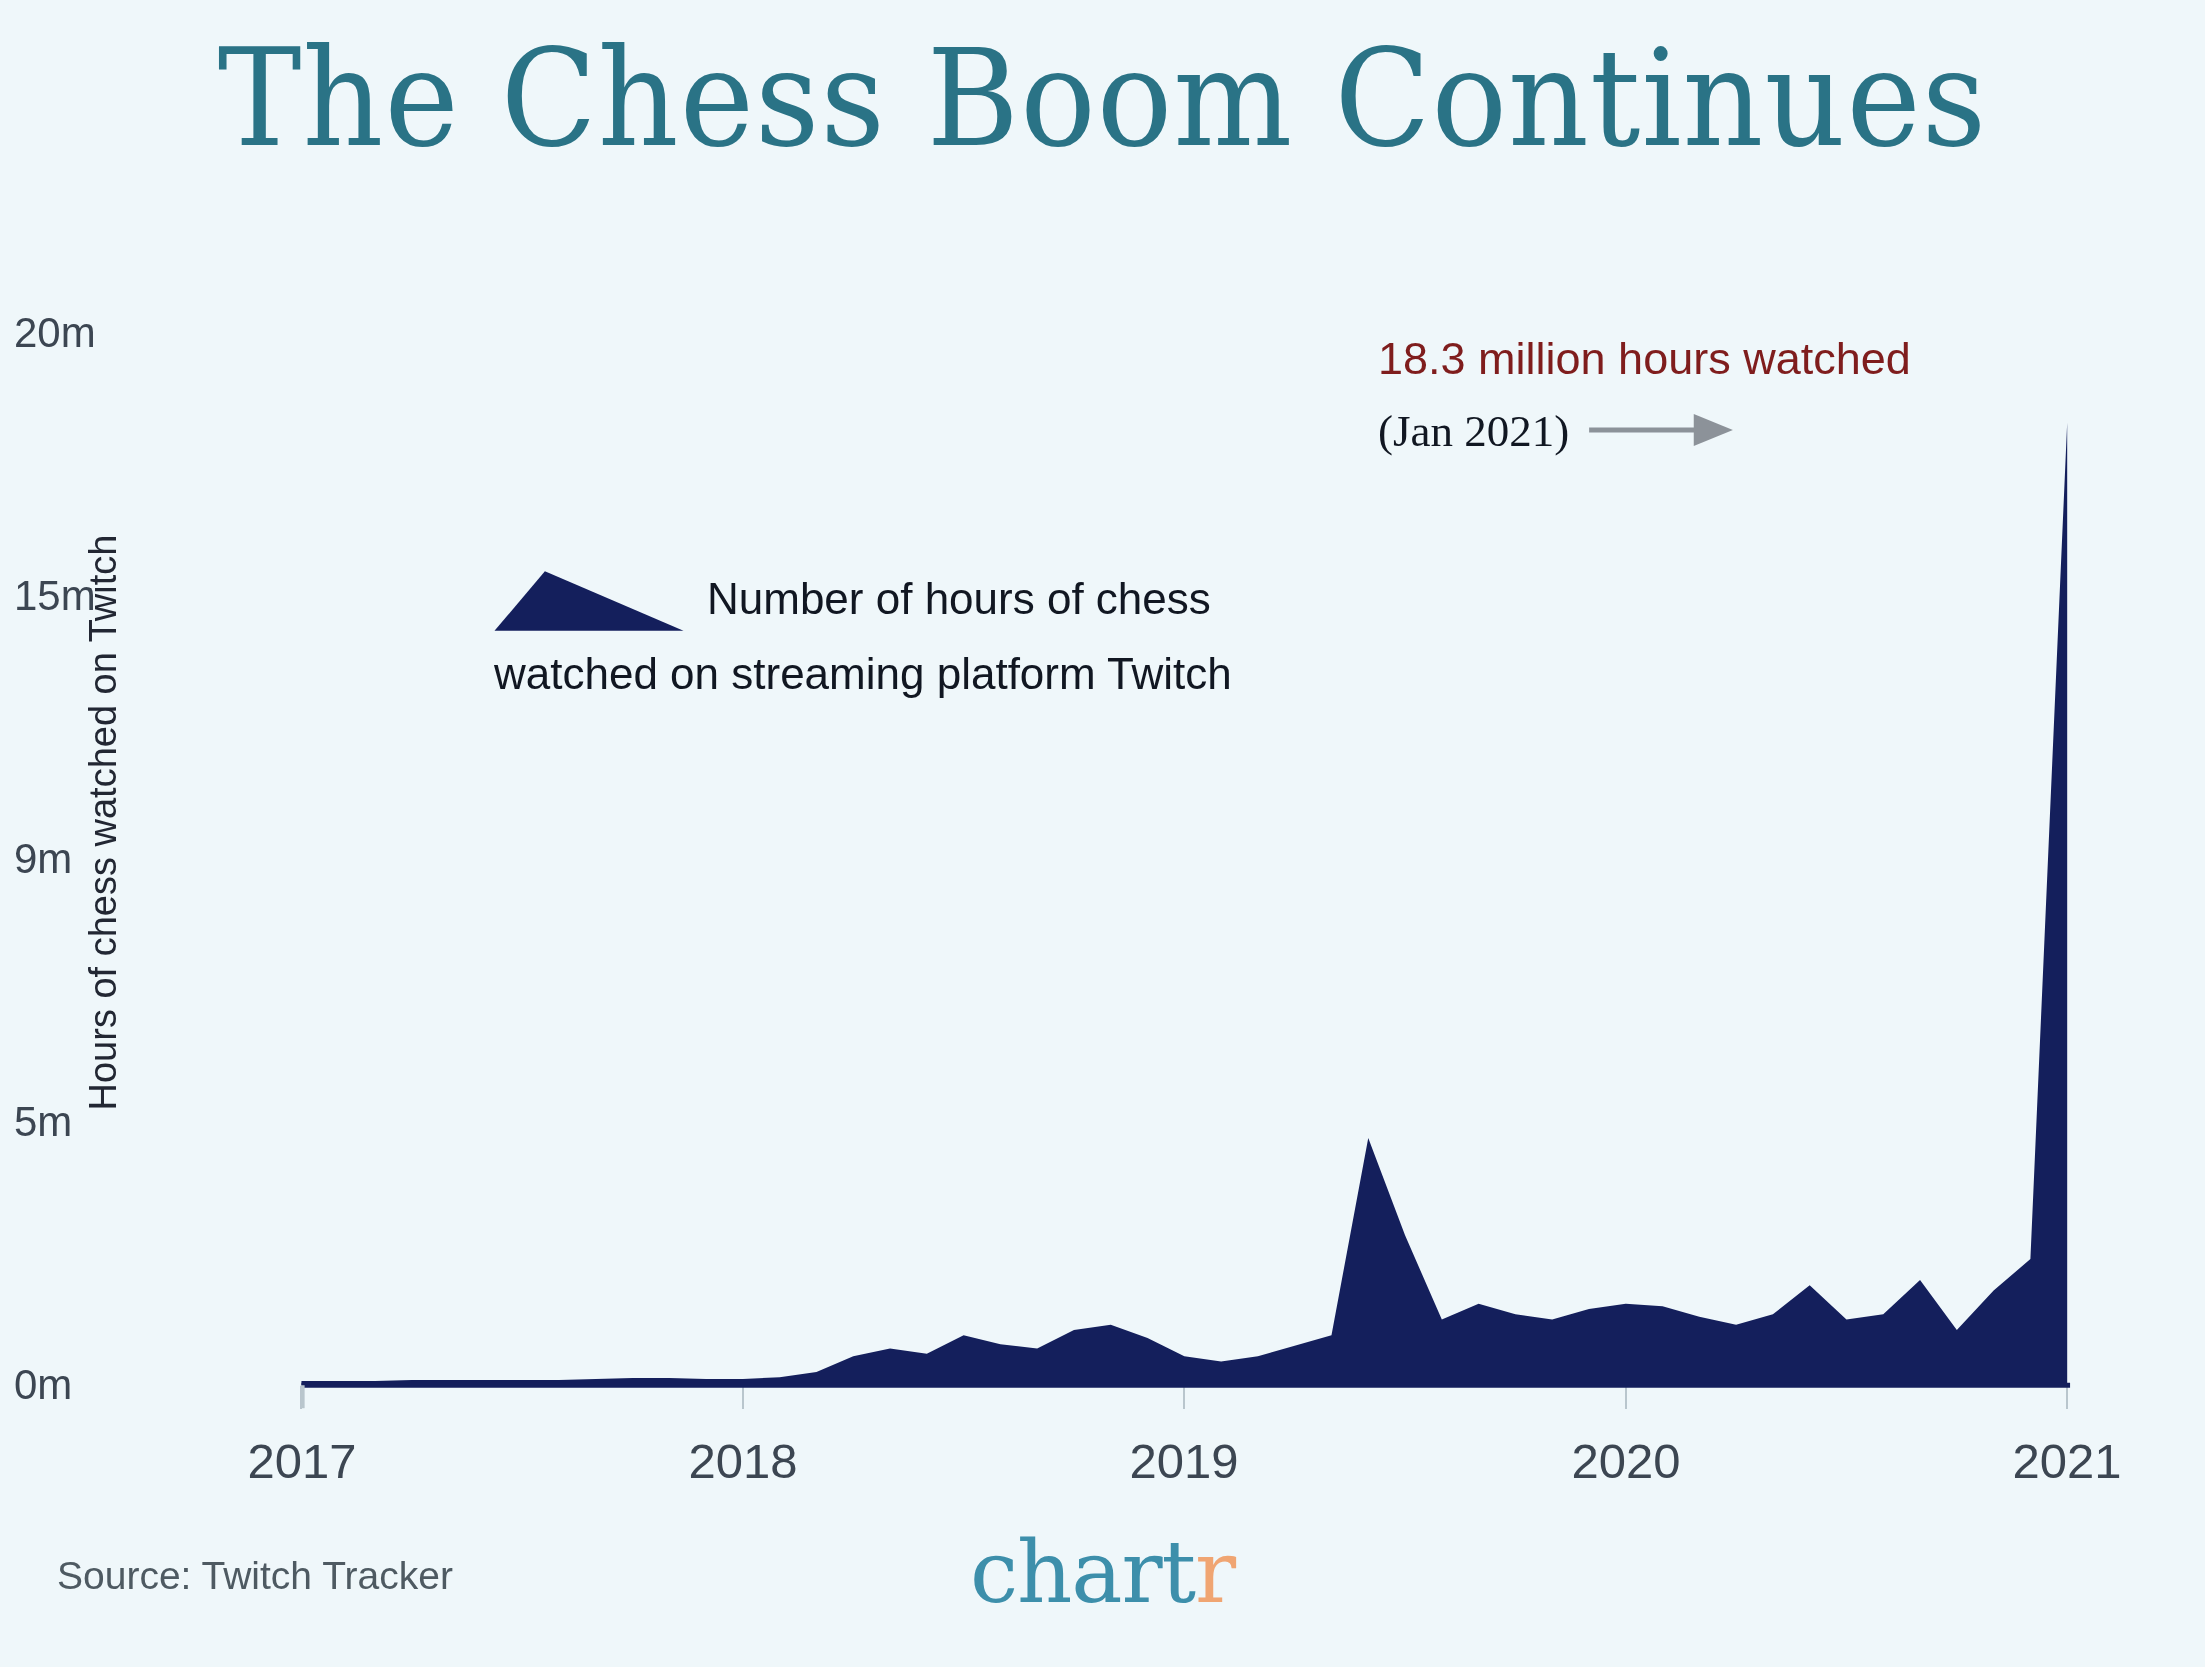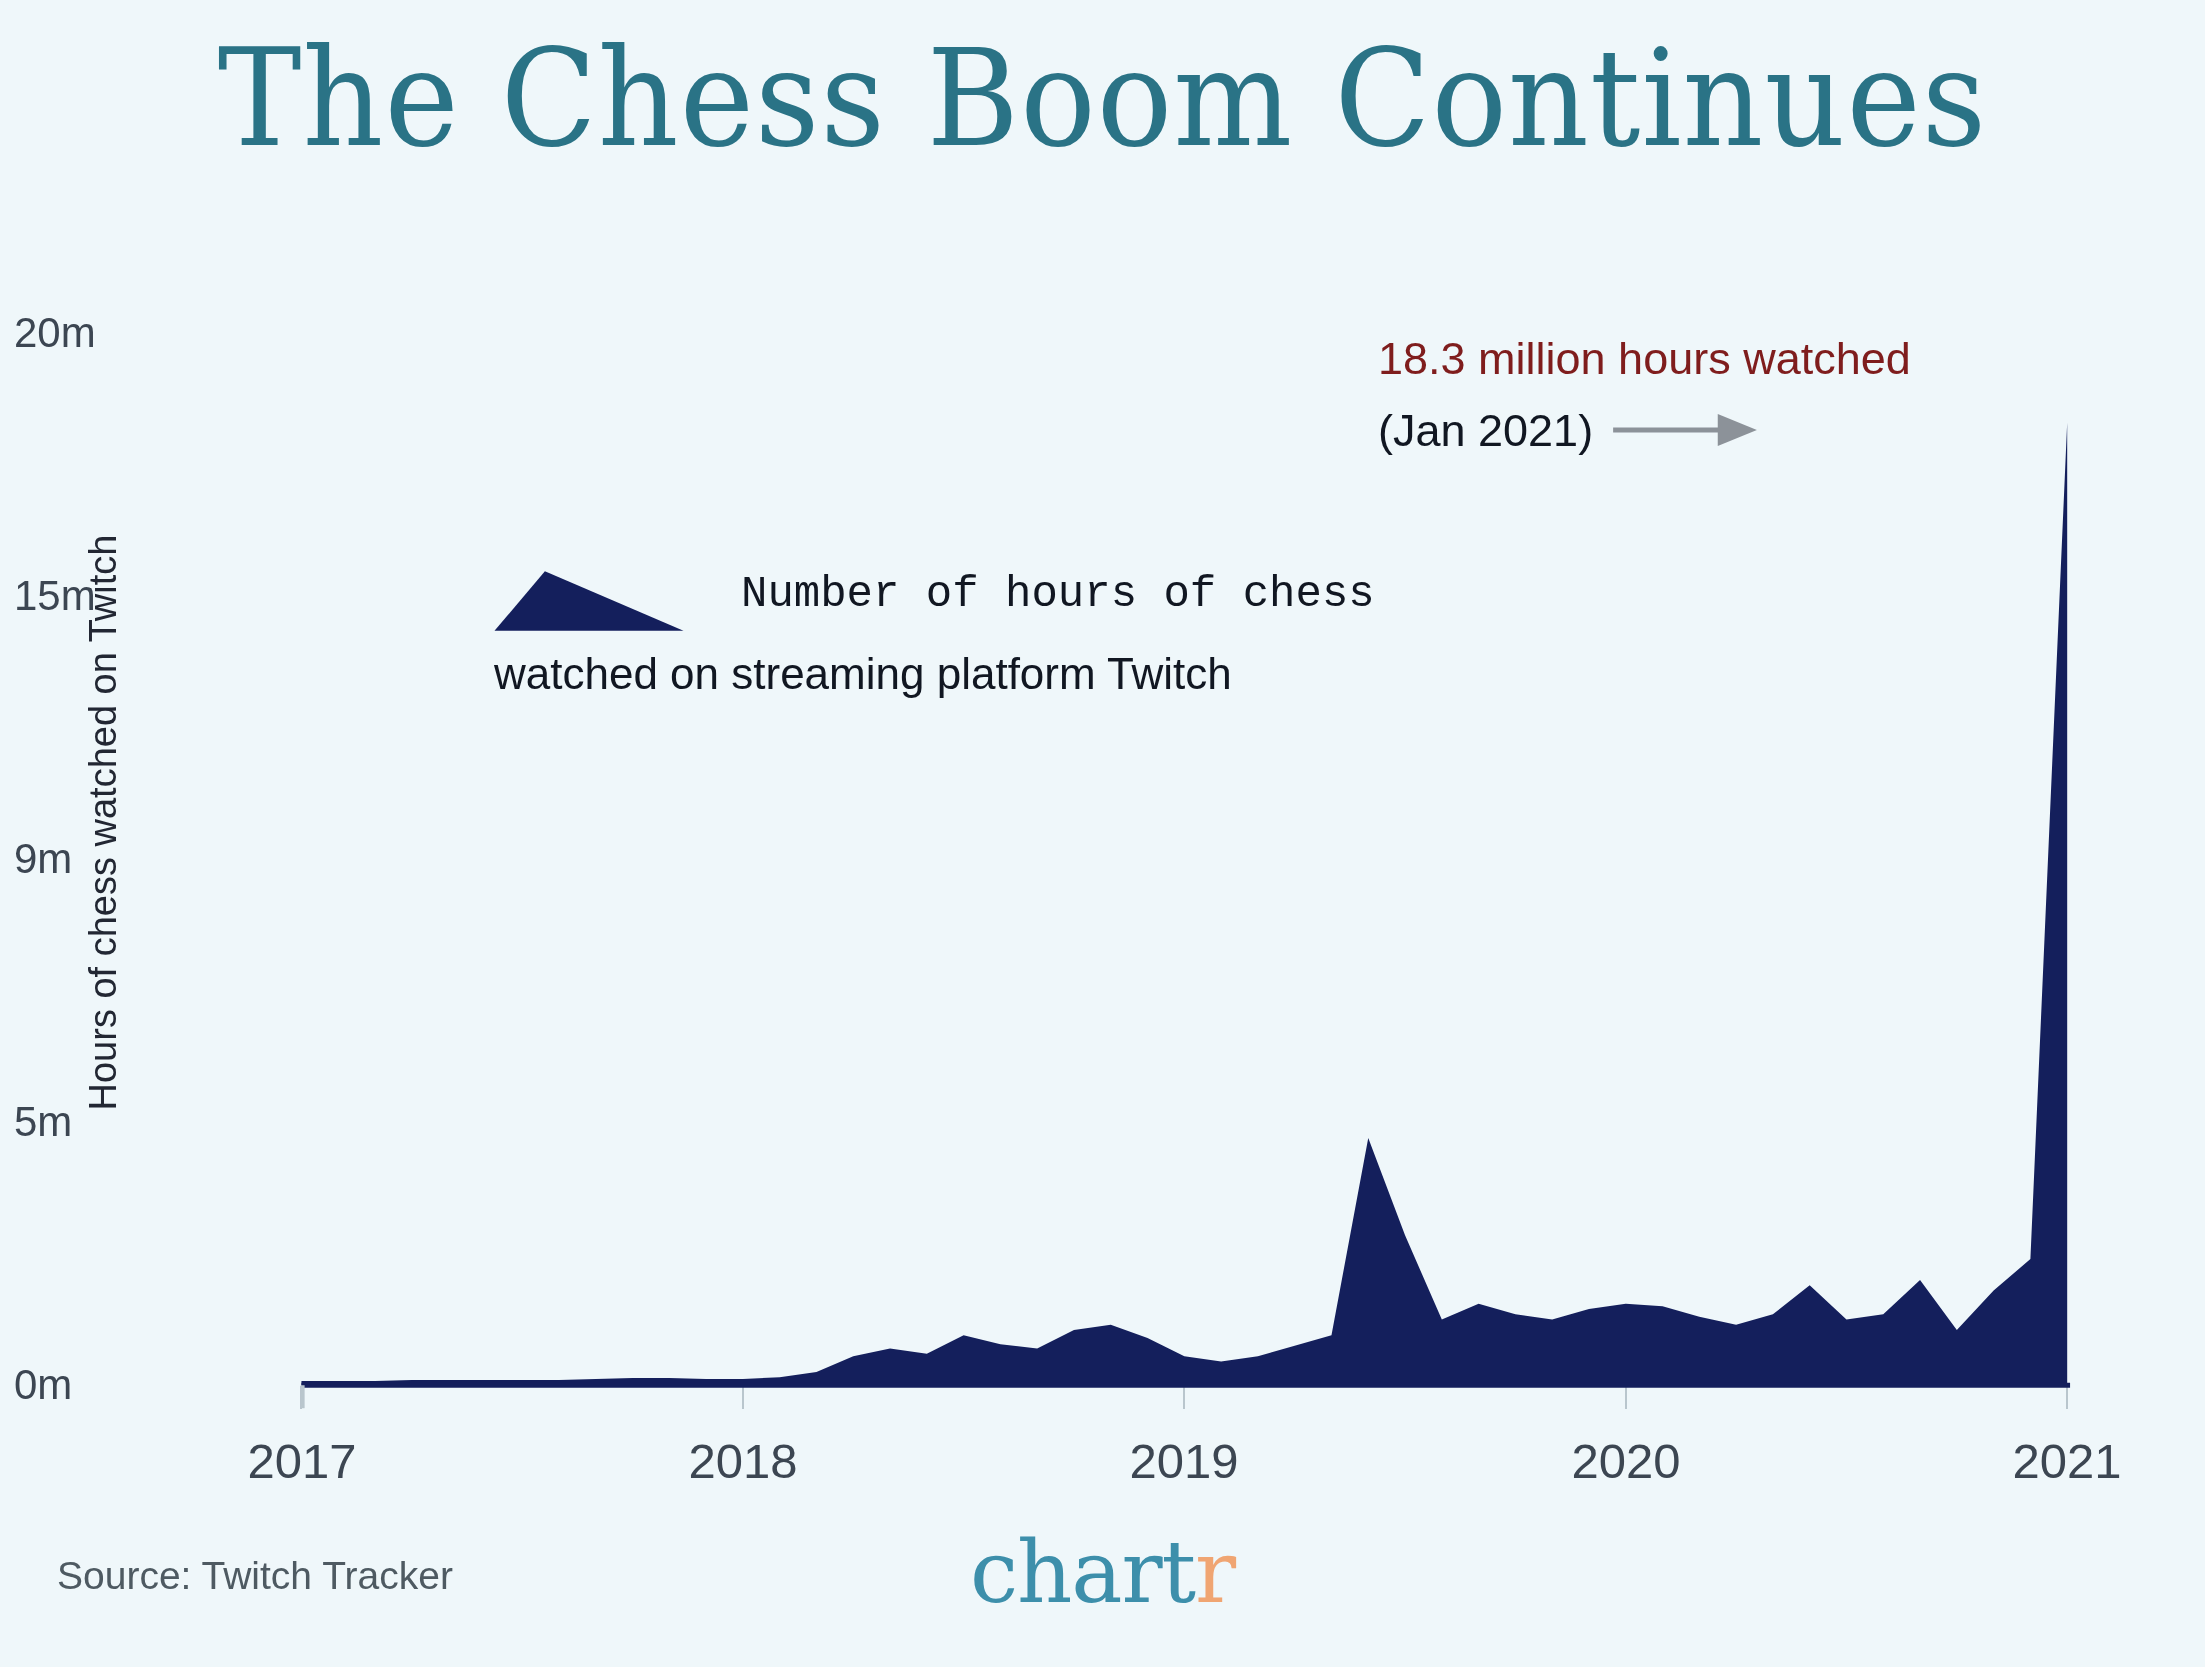--- a/index.html
+++ b/index.html
@@ -89,23 +89,22 @@
 
   
   #legend {
     position: absolute;
     left: 494px;
     top: 569px;
     width: 873px;
   }
   #legend-row {
     display: flex;
-    align-items: flex-start;
-    gap: 57px;
-    font-family: Liberation Mono, monospace;
+    align-items: center;
+    gap: 23px;
   }
   #legend-swatch {
     flex: 0 0 auto;
     width: 190px;
     height: 63px;
     position: relative;
   }
   #legend-text-line1 {
     font-size: 44px;
     color: #111722;
@@ -130,20 +129,21 @@
     font-size: 45px;
     color: #7f1d1d;
     white-space: nowrap;
     text-align: left;
   }
   #annotation-row2 {
     display: flex;
     align-items: center;
     margin-top: 19.5px;
     gap: 19.5px;
+    font-family: Liberation Serif, serif;
   }
   #annotation-line2 {
     font-size: 45px;
     color: #111722;
     white-space: nowrap;
   }
 
   
   #source-note {
     position: absolute;

